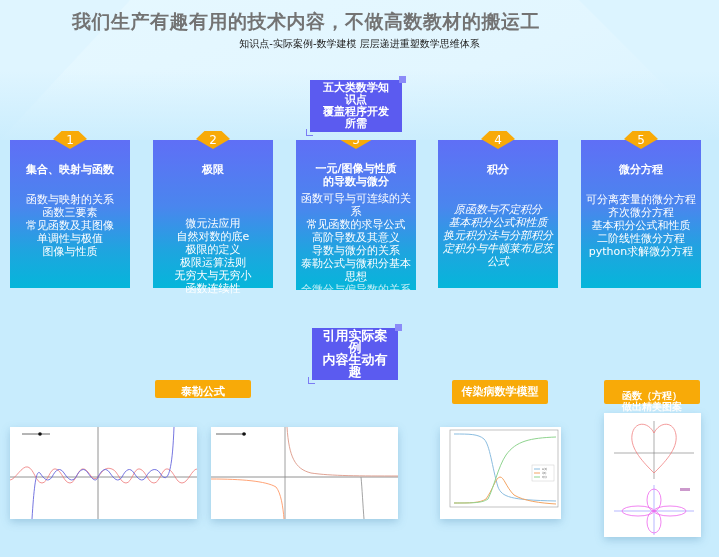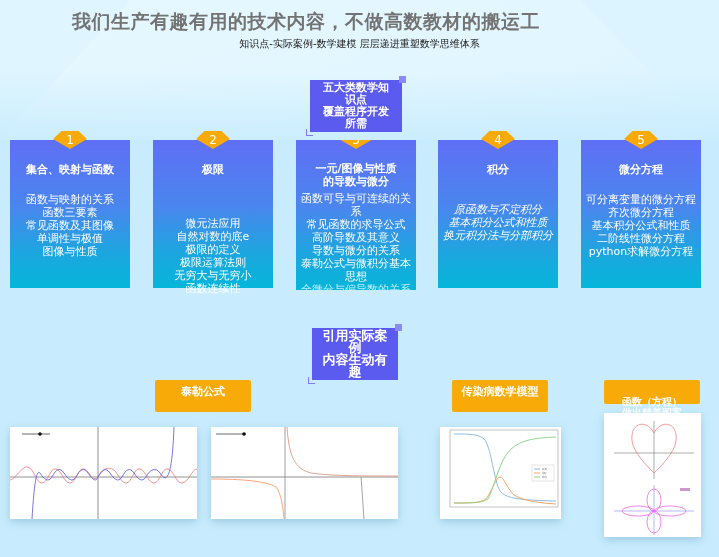--- a/index.html
+++ b/index.html
@@ -120,20 +120,21 @@
   </div>
 </div>
 
 <div class="card" style="left:438px;">
   <div class="card-num">4</div>
   <div class="card-title" style="top:23px;">积分</div>
   <div class="card-items" style="top:63px;font-style:italic;">
     <div>原函数与不定积分</div>
     <div>基本积分公式和性质</div>
     <div>换元积分法与分部积分</div>
+    <div>定积分与牛顿莱布尼茨公式</div>
   </div>
 </div>
 
 <div class="card" style="left:581px;">
   <div class="card-num">5</div>
   <div class="card-title" style="top:23px;">微分方程</div>
   <div class="card-items" style="top:53px;">
     <div>可分离变量的微分方程</div>
     <div>齐次微分方程</div>
     <div>基本积分公式和性质</div>
@@ -142,23 +143,23 @@
   </div>
 </div>
 
 <div class="tag" style="left:312px; top:328px; width:86px; font-size:13px;font-family:Liberation Serif, serif;">
   <span class="corner-tr"></span>
   <span class="corner-bl"></span>
   <div>引用实际案例</div>
   <div>内容生动有趣</div>
 </div>
 
-<div class="obtn" style="left:155px; top:380px; width:96px; height:32px; line-height:24px;">泰勒公式</div>
-<div class="obtn" style="left:452px; top:380px; width:96px; height:32px; line-height:24px;">传染病数学模型</div>
-<div class="obtn" style="left:604px; top:380px; width:96px; height:24px; font-size:10px; line-height:11px; padding-top:16px;">
+<div class="obtn" style="left:155px; top:380px; width:96px; height:18px; line-height:24px;">泰勒公式</div>
+<div class="obtn" style="left:452px; top:380px; width:96px; height:24px; line-height:24px;">传染病数学模型</div>
+<div class="obtn" style="left:604px; top:380px; width:96px; height:24px; font-size:10px; line-height:11px; padding-top:10px;">
   <div>函数（方程）</div>
   <div>做出精美图案</div>
 </div>
 
 <div class="thumb" style="left:10px; top:427px; width:187px; height:92px;">
   <svg viewBox="0 0 187 92" preserveAspectRatio="none">
     <line x1="12" y1="7" x2="40" y2="7" stroke="#444" stroke-width="0.8"></line>
     <circle cx="30" cy="7" r="1.8" fill="#111"></circle>
     <line x1="0" y1="50" x2="187" y2="50" stroke="#777" stroke-width="0.8"></line>
     <line x1="88" y1="0" x2="88" y2="92" stroke="#777" stroke-width="0.8"></line>

